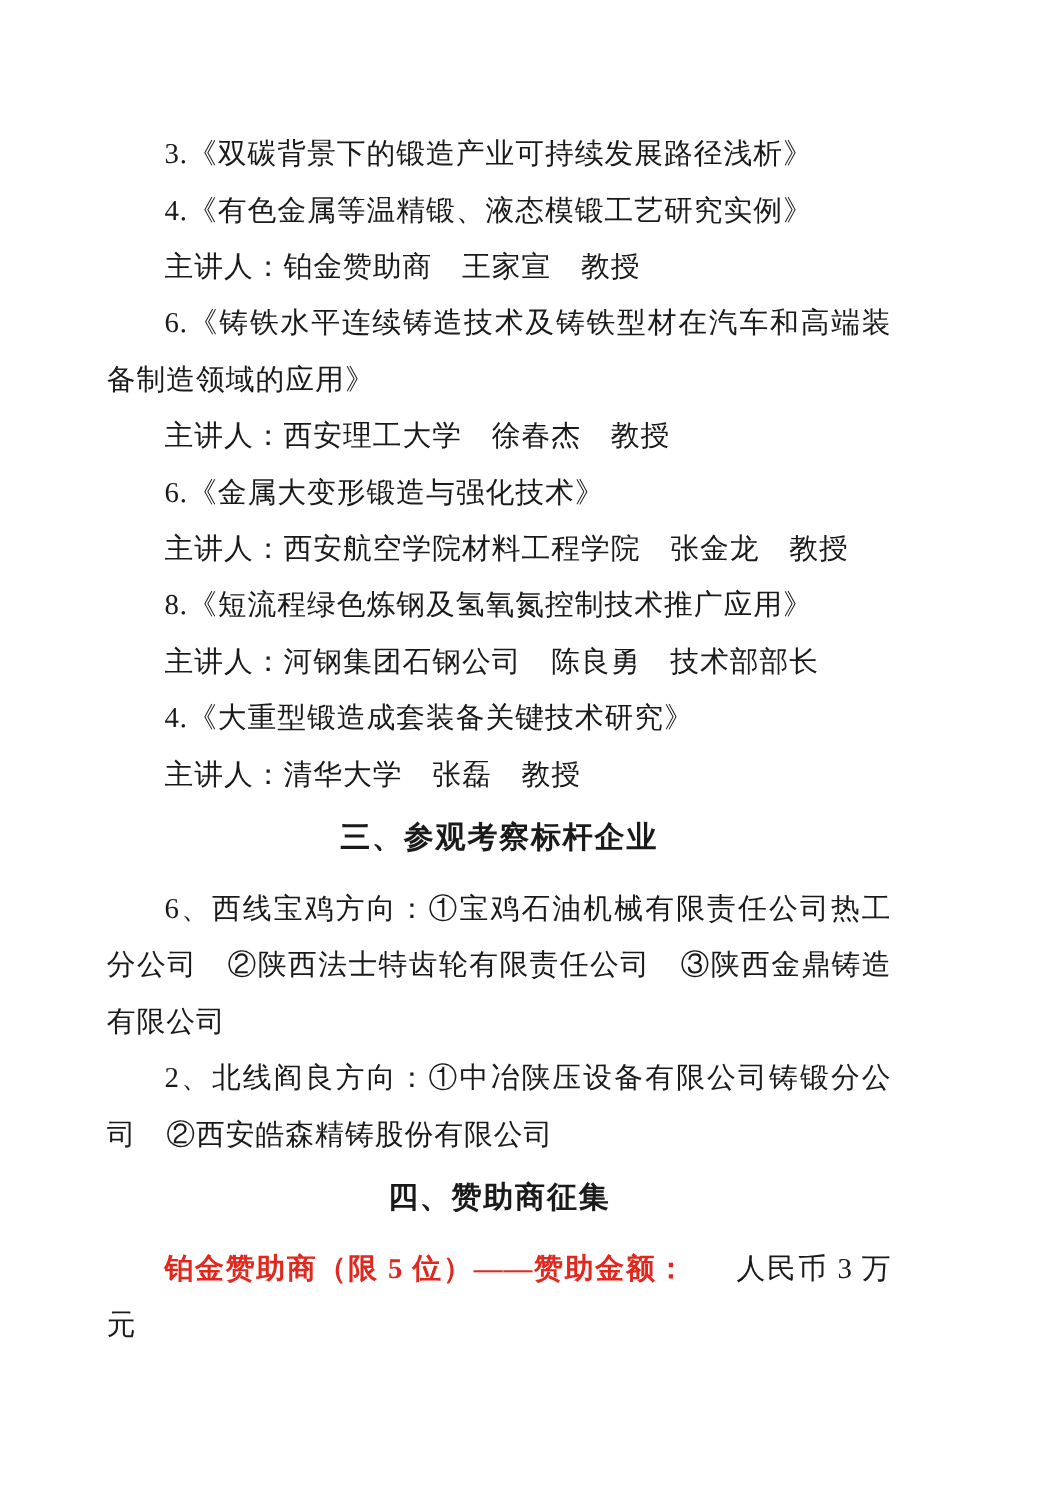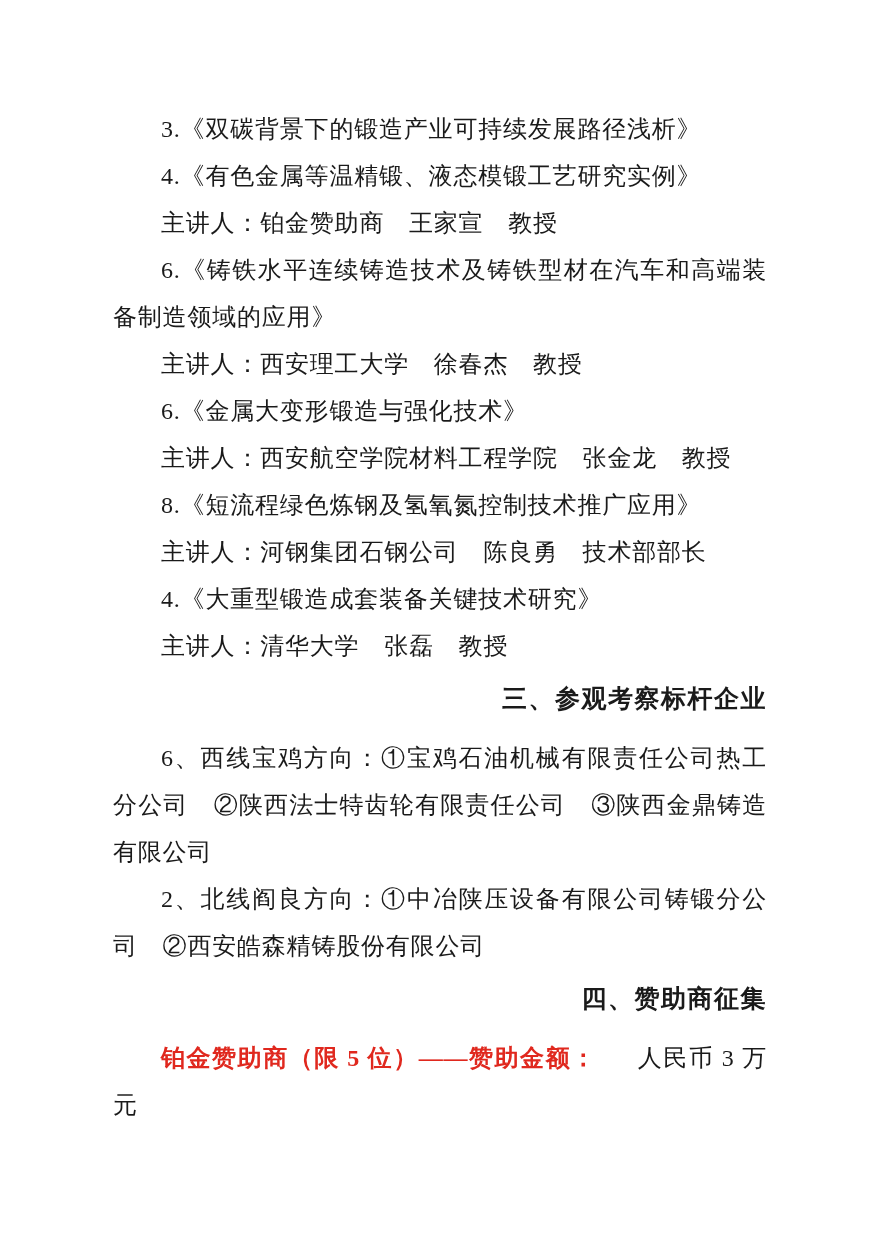--- a/index.html
+++ b/index.html
@@ -13,38 +13,38 @@
     height: 1244px;
     background: #ffffff;
     overflow: hidden;
     font-family: "Liberation Serif", serif;
     color: var(--text-color, #1a1a1a);
     box-sizing: border-box;
   }
   .page-inner {
     box-sizing: content-box;
     width: 654px;
-    padding: 106px 113px 0 113px;
+    padding: 106px 113px 0 89px;
   }
   .page-inner p {
     margin: 0;
     font-size: 24px;
     line-height: 47px;
     letter-spacing: 0.8px;
     text-align: justify;
     text-indent: 2em;
     word-break: break-all;
   }
   .page-inner p.section-heading {
     font-family: "Liberation Sans", sans-serif;
     font-weight: 700;
     font-size: 25px;
     letter-spacing: 1.5px;
     text-indent: 0;
-    text-align: right;
+    text-align: center;
     margin: 5px 0 13px 0;
   }
   .page-inner p.sponsor-line .run-red {
     color: var(--accent-red, #e0281e);
     font-weight: 700;
   }
   .page-inner p.sponsor-line .run-black {
     color: var(--text-color, #1a1a1a);
     font-weight: 400;
     margin-left: 41px;

